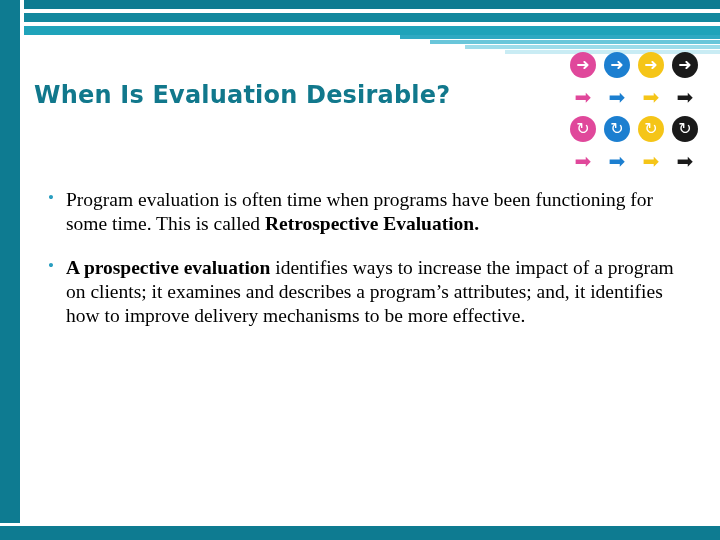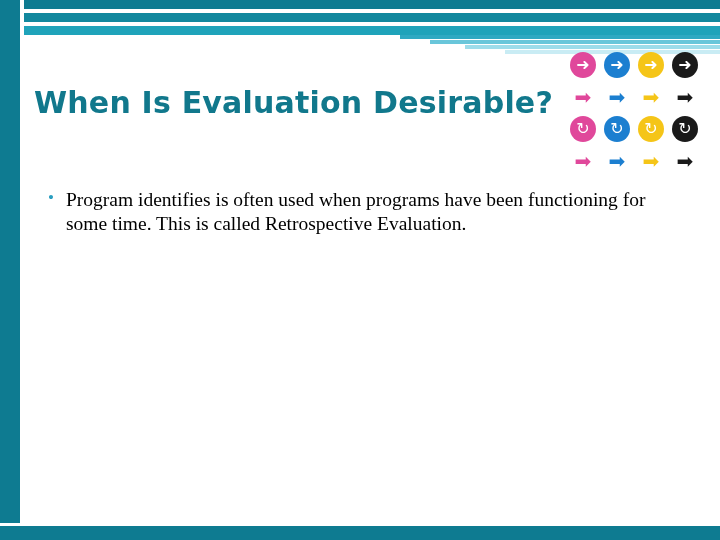--- a/index.html
+++ b/index.html
@@ -100,21 +100,21 @@
   .wedge .s3 { top: 10px; width: 255px; background:#9ddcea; }
   .wedge .s4 { top: 15px; width: 215px; background:#c9ecf4; }
 
   
   .title {
     position: absolute;
     left: 34px;
     top: 66px;
     width: 520px;
     font-family: "DejaVu Sans", sans-serif;
-    font-size: 30px;
+    font-size: 24px;
     font-weight: bold;
     color: #11788c;
     letter-spacing: 0.2px;
     line-height: 1.1;
   }
 
   
   .icon-cluster {
     position: absolute;
     right: 22px;
@@ -181,21 +181,21 @@
     font-family: "Liberation Serif", serif;
   }
   .bullet::before {
     content: "•";
     position: absolute;
     left: 4px;
     top: -1px;
     color: #2a9ec0;
     font-size: 17px;
   }
-  .bullet b { font-weight: normal; }
+  .bullet b { font-weight: bold; }
 
   
   .bottom-bar {
     position: absolute;
     left: 0;
     bottom: 0;
     width: 720px;
     height: 14px;
     background: #0e7b91;
   }
@@ -253,18 +253,19 @@
     </div>
     <div class="icon-row">
       <div class="ibtn flat t-magenta">➡</div>
       <div class="ibtn flat t-blue">➡</div>
       <div class="ibtn flat t-yellow">➡</div>
       <div class="ibtn flat t-black">➡</div>
     </div>
   </div>
 
   <div class="body">
-    <p class="bullet"><span>Program identifies is often used when programs have been functioning for some time. This is called </span><b>Retrospective Evaluation.</b></p>
+    <p class="bullet"><span>Program evaluation is often time when programs have been functioning for some time. This is called </span><b>Retrospective Evaluation.</b></p>
+    <p class="bullet"><b>A prospective evaluation</b><span> identifies ways to increase the impact of a program on clients; it examines and describes a program’s attributes; and, it identifies how to improve delivery mechanisms to be more effective.</span></p>
   </div>
 
   <div class="bottom-bar-white"></div>
   <div class="bottom-bar"></div>
 </div>
 
 </body></html>

